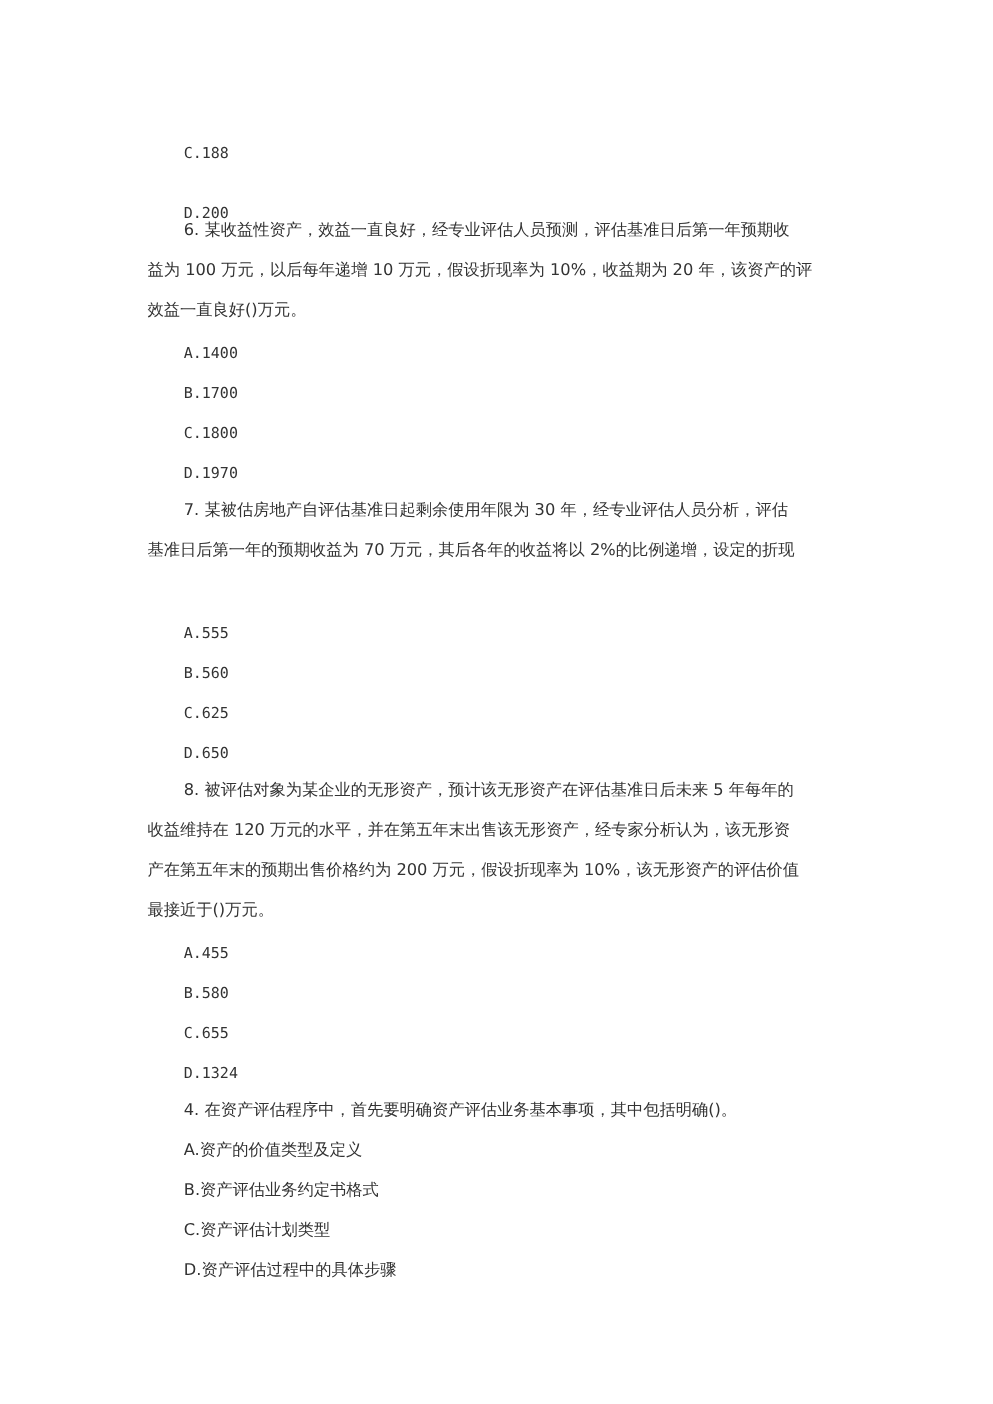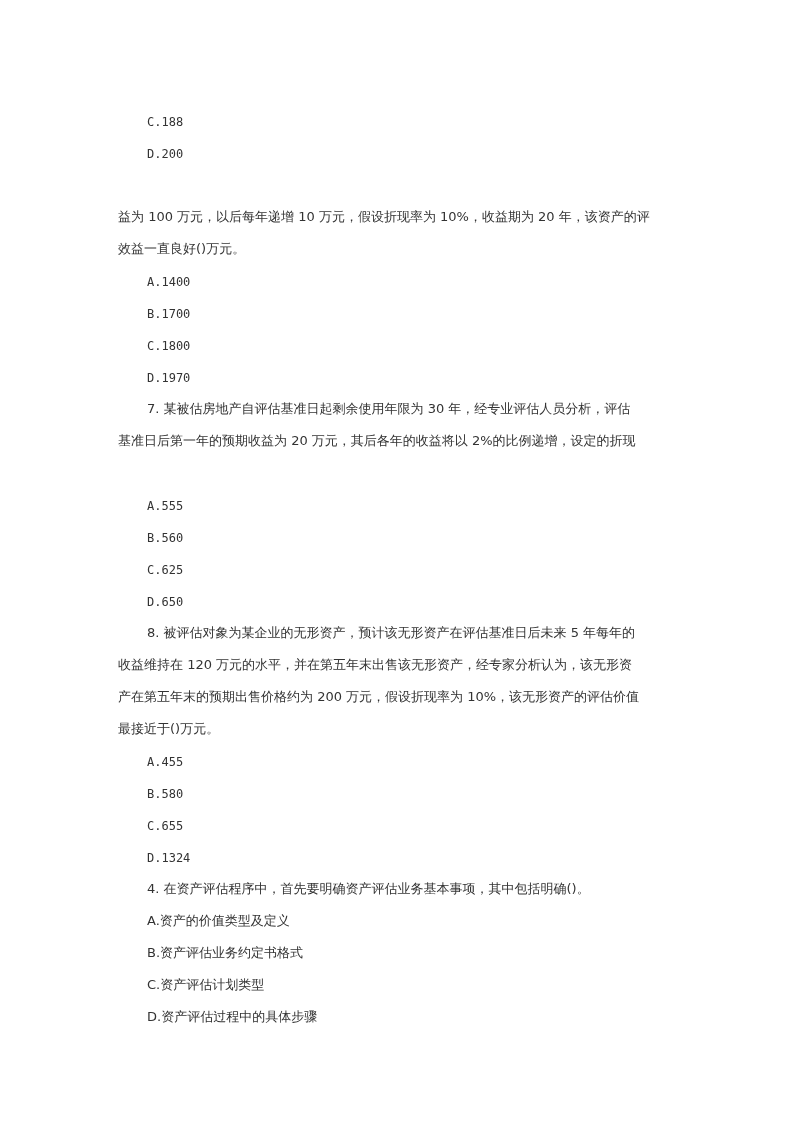--- a/index.html
+++ b/index.html
@@ -11,31 +11,32 @@
     .opt-cn { left: 147px; }
     .q-first { left: 147px; }
     .q-cont { left: 118px; }
   </style>
 </head>
 <body>
 
 <div class="page">
 
   <div class="line opt" style="top:114px">C.188</div>
-  <div class="line opt" style="top:146px">D.200</div>
+  <div class="line opt" style="top:162px">D.200</div>
 
+  <div class="line q-first" style="top:177px">6. 某收益性资产，效益一直良好，经专业评估人员预测，评估基准日后第一年预期收</div>
   <div class="line q-cont" style="top:209px">益为 100 万元，以后每年递增 10 万元，假设折现率为 10%，收益期为 20 年，该资产的评</div>
   <div class="line q-cont" style="top:241px">效益一直良好()万元。</div>
   <div class="line opt" style="top:274px">A.1400</div>
   <div class="line opt" style="top:306px">B.1700</div>
   <div class="line opt" style="top:338px">C.1800</div>
   <div class="line opt" style="top:370px">D.1970</div>
 
   <div class="line q-first" style="top:401px">7. 某被估房地产自评估基准日起剩余使用年限为 30 年，经专业评估人员分析，评估</div>
-  <div class="line q-cont" style="top:433px">基准日后第一年的预期收益为 20 万元，其后各年的收益将以 2%的比例递增，设定的折现</div>
+  <div class="line q-cont" style="top:433px">基准日后第一年的预期收益为 70 万元，其后各年的收益将以 2%的比例递增，设定的折现</div>
   <div class="line opt" style="top:498px">A.555</div>
   <div class="line opt" style="top:530px">B.560</div>
   <div class="line opt" style="top:562px">C.625</div>
   <div class="line opt" style="top:594px">D.650</div>
 
   <div class="line q-first" style="top:625px">8. 被评估对象为某企业的无形资产，预计该无形资产在评估基准日后未来 5 年每年的</div>
   <div class="line q-cont" style="top:657px">收益维持在 120 万元的水平，并在第五年末出售该无形资产，经专家分析认为，该无形资</div>
   <div class="line q-cont" style="top:689px">产在第五年末的预期出售价格约为 200 万元，假设折现率为 10%，该无形资产的评估价值</div>
   <div class="line q-cont" style="top:721px">最接近于()万元。</div>
   <div class="line opt" style="top:754px">A.455</div>

